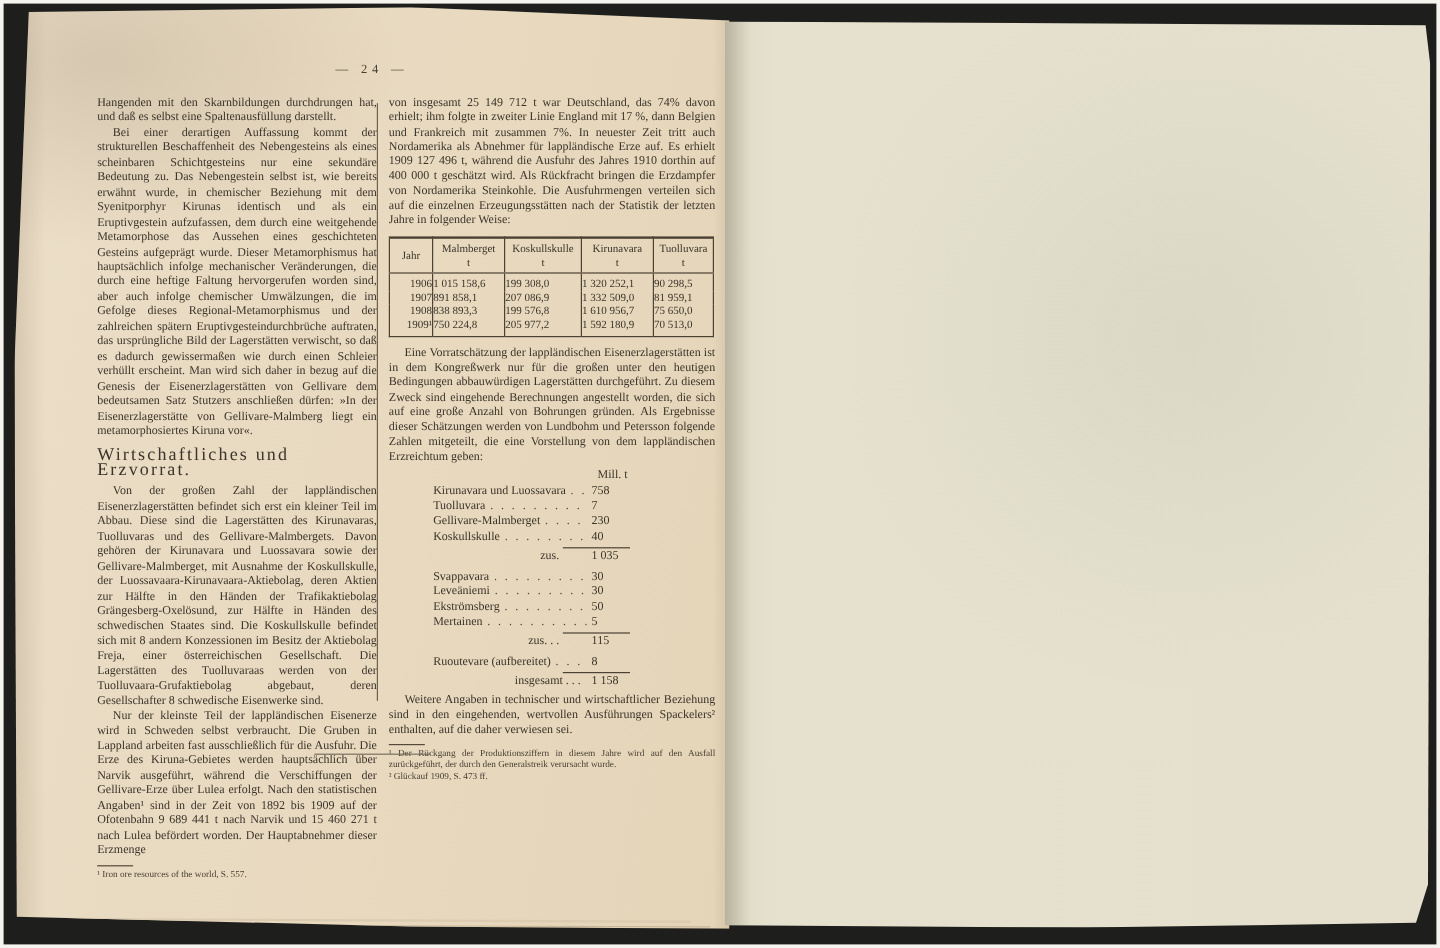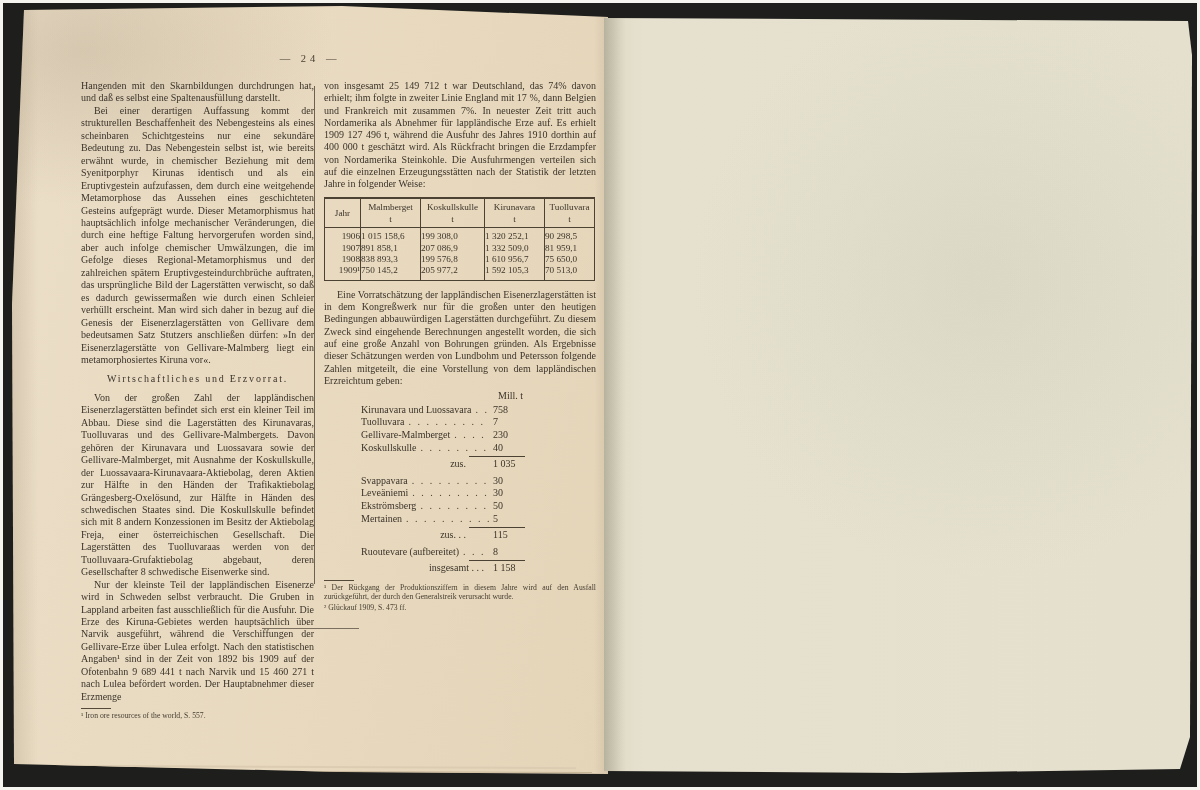--- a/index.html
+++ b/index.html
@@ -28,21 +28,21 @@
     font-size: 10.5px; color: #473e31; letter-spacing: 4px; }
 
   .cols { position: absolute; left: 69px; top: 76px; width: 517px; display: flex; }
   .col-l { width: 233px; font-size: 10px; line-height: 12.45px; color: #3b342a; text-align: justify; }
   .col-divider { width: 1px; background: #6e6150; margin-top: 6px; height: 498px; }
   .col-r { width: 272px; margin-left: 9px; font-size: 10px; line-height: 12.3px; color: #3b342a; text-align: justify; }
 
   .para { text-align: justify; hyphens: none; }
   .para.indent { text-indent: 13px; }
 
-  .sect-heading { text-align: center; font-weight: normal; font-size: 10px;
+  .sect-heading { text-align: left; font-weight: normal; font-size: 15px;
     letter-spacing: 1.8px; margin: 7px 0 6px 0; color: #3b342a; }
 
   .fn-block { margin-top: 5px; }
   .fn-rule { width: 30px; height: 1px; background: #55493a; margin-bottom: 2px; }
   .fn-text { font-size: 7.7px; line-height: 9.3px; color: #453d30; text-align: justify; }
   .fn-text + .fn-text { margin-top: 1px; }
 
   .end-rule { position: absolute; left: 250px; top: 624px; width: 97px; height: 1px; background: #7b7060; }
 
   
@@ -161,23 +161,23 @@
           </tr>
           <tr>
             <td class="td-year">1908</td>
             <td>838 893,3</td>
             <td>199 576,8</td>
             <td>1 610 956,7</td>
             <td>75 650,0</td>
           </tr>
           <tr>
             <td class="td-year">1909¹</td>
-            <td>750 145,2</td>
+            <td>750 224,8</td>
             <td>205 977,2</td>
-            <td>1 592 105,3</td>
+            <td>1 592 180,9</td>
             <td>70 513,0</td>
           </tr>
         </tbody>
       </table>
 
       <p class="para indent">Eine Vorratschätzung der lappländischen Eisenerzlagerstätten ist in dem Kongreßwerk nur für die großen unter den heutigen Bedingungen abbauwürdigen Lagerstätten durchgeführt. Zu diesem Zweck sind eingehende Berechnungen angestellt worden, die sich auf eine große Anzahl von Bohrungen gründen. Als Ergebnisse dieser Schätzungen werden von Lundbohm und Petersson folgende Zahlen mitgeteilt, die eine Vorstellung von dem lappländischen Erzreichtum geben:</p>
 
       <div class="ore-list">
         <div class="mill-t">Mill. t</div>
 
@@ -241,20 +241,21 @@
           <span class="ore-val">8</span>
         </div>
 
         <div class="sum-rule"></div>
         <div class="ore-total">
           <span>insgesamt . . .</span>
           <span class="ore-val">1 158</span>
         </div>
       </div>
 
+      <p class="para indent">Weitere Angaben in technischer und wirtschaftlicher Beziehung sind in den eingehenden, wertvollen Ausführungen Spackelers² enthalten, auf die daher verwiesen sei.</p>
 
       <div class="fn-block">
         <div class="fn-rule"></div>
         <p class="fn-text">¹ Der Rückgang der Produktionsziffern in diesem Jahre wird auf den Ausfall zurückgeführt, der durch den Generalstreik verursacht wurde.</p>
         <p class="fn-text">² Glückauf 1909, S. 473 ff.</p>
       </div>
     </div>
   </div>
 
   <div class="end-rule"></div>

